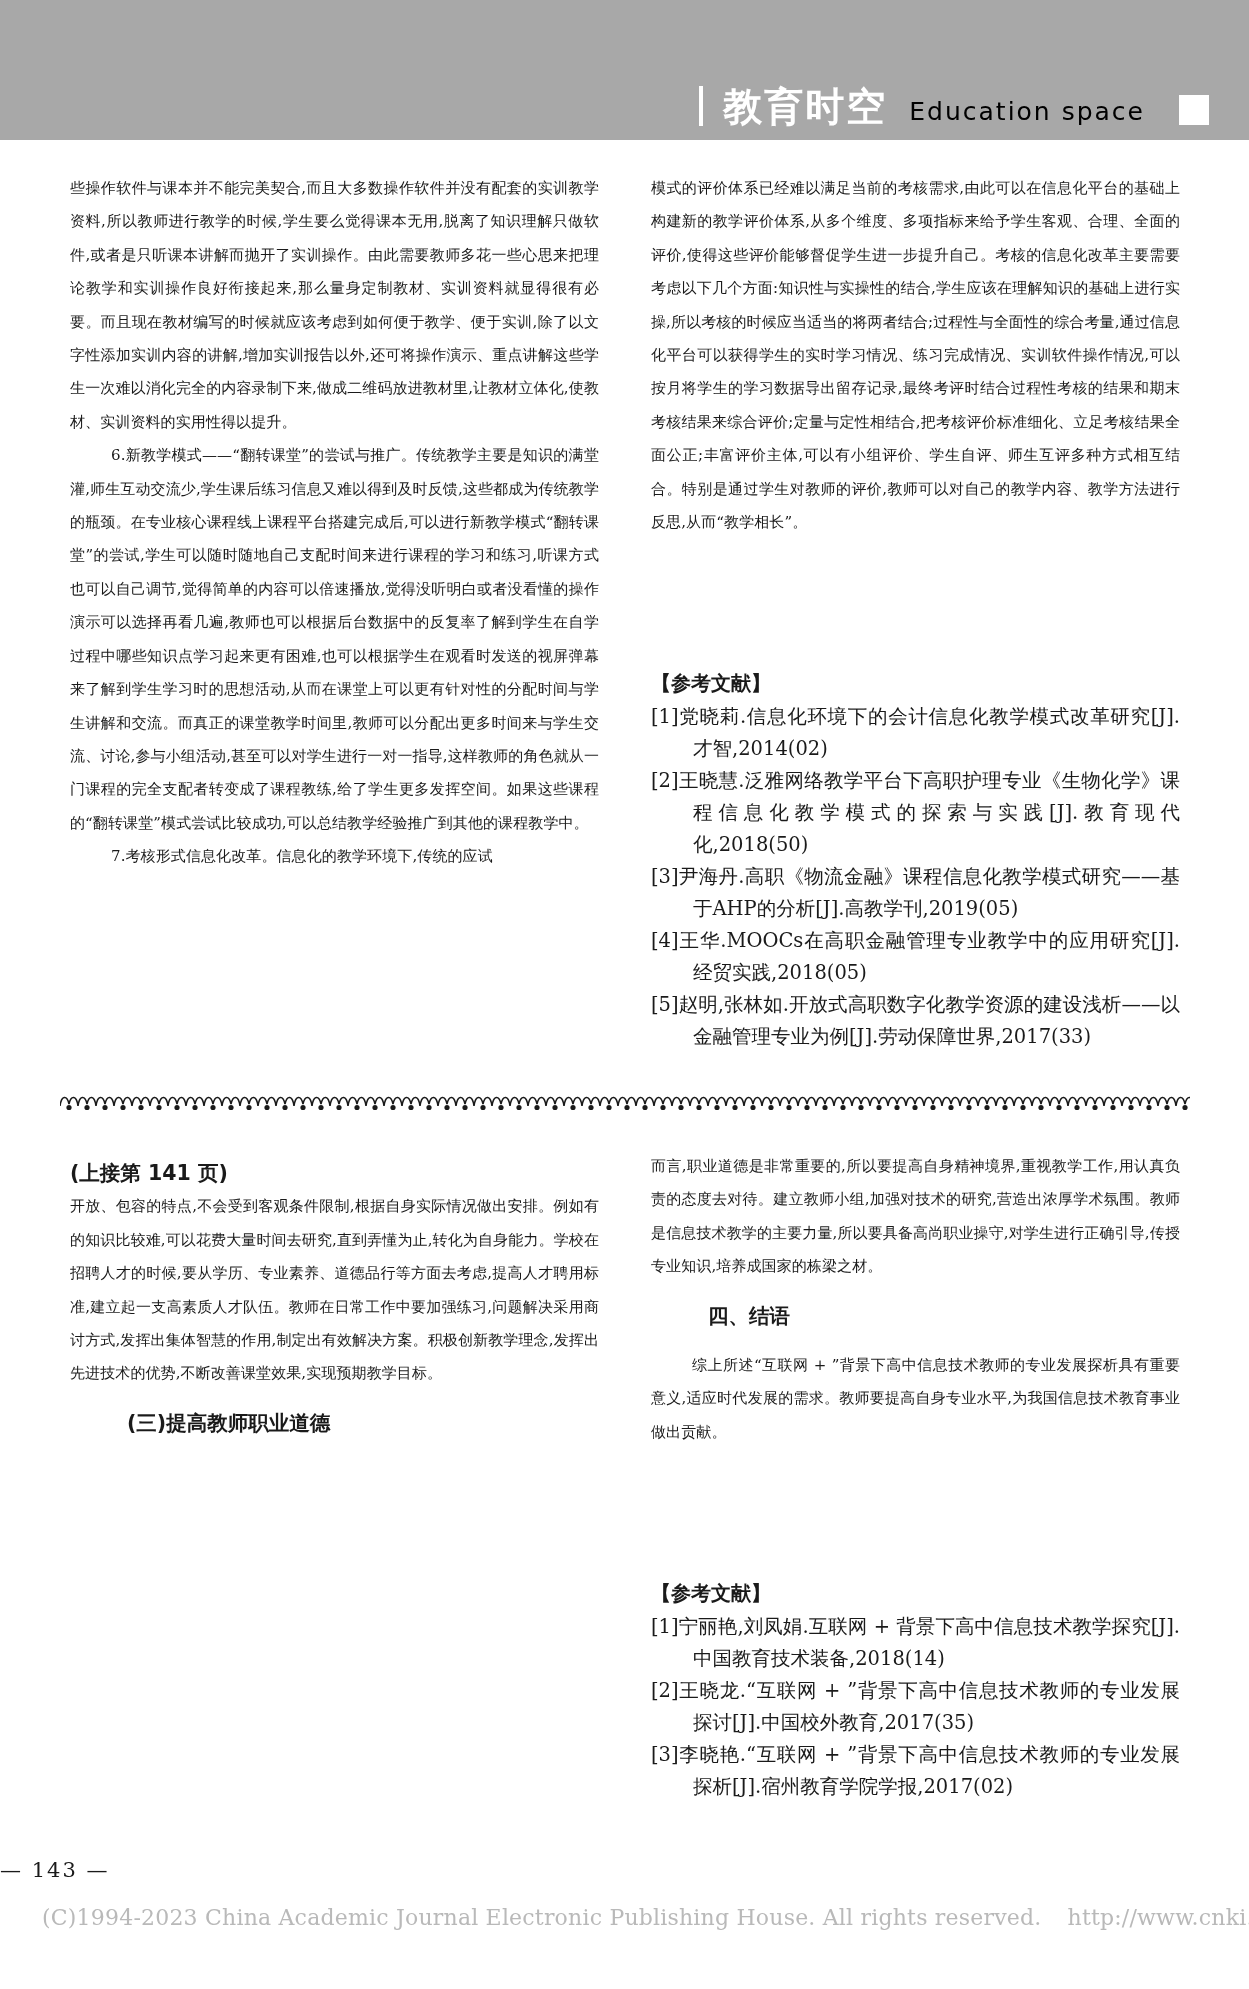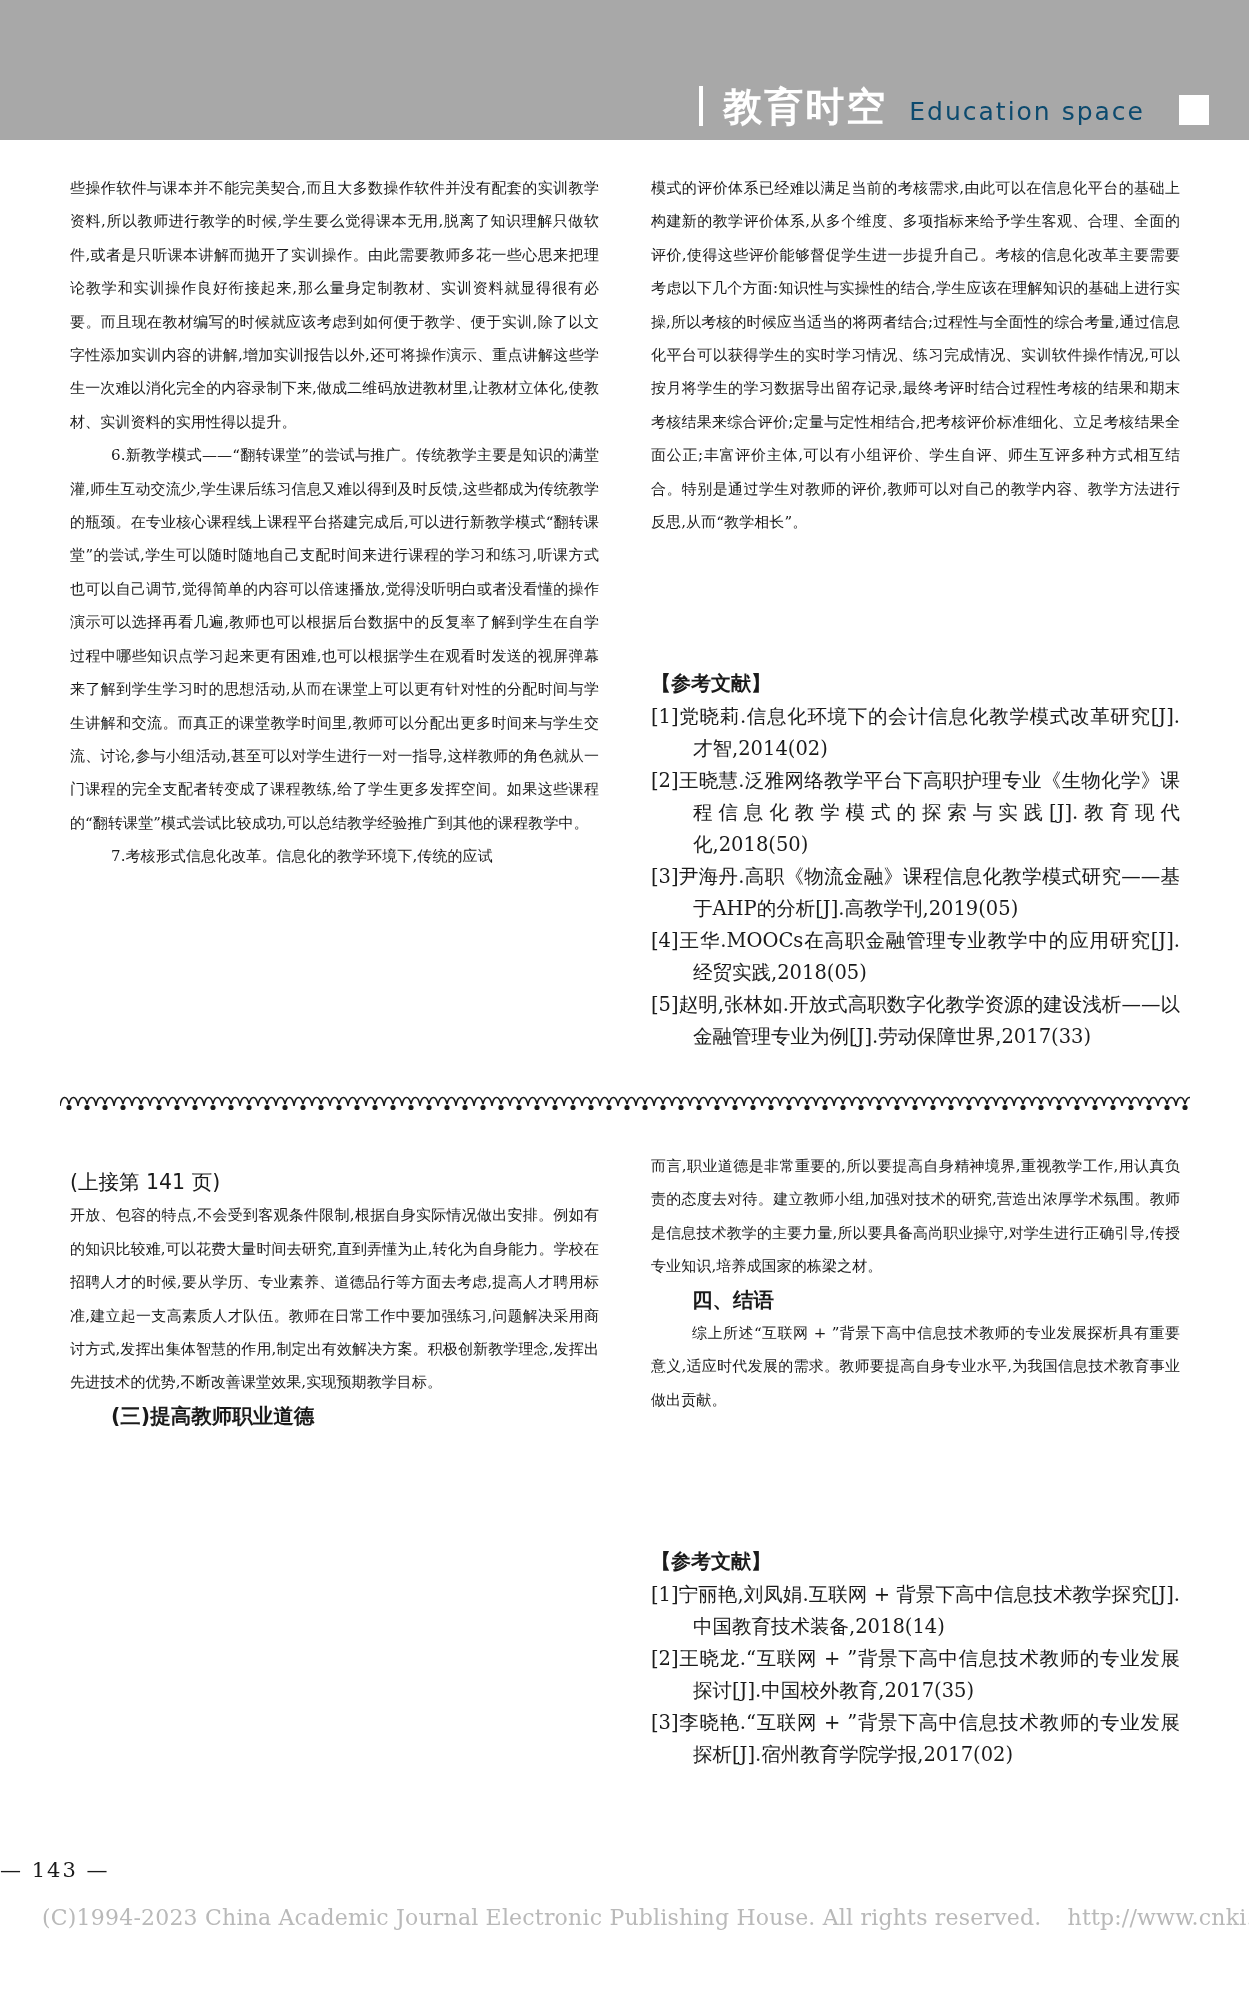--- a/index.html
+++ b/index.html
@@ -50,21 +50,21 @@
     font-weight: 700;
     font-size: 39px;
     letter-spacing: 2px;
     color: #ffffff;
     line-height: 1;
   }
   .header-en {
     font-family: "DejaVu Sans", "Liberation Sans", sans-serif;
     font-size: 25px;
     letter-spacing: 2px;
-    color: #0c4a6e;
+    color: #000000;
     margin-left: 22px;
     line-height: 1;
     text-align: center;
   }
   .header-square {
     width: 30px;
     height: 30px;
     background: #ffffff;
     margin-left: 34px;
     position: relative;
@@ -111,30 +111,30 @@
     left: 60px;
     top: 952px;
     width: 1130px;
     height: 22px;
     overflow: hidden;
   }
   .wavy svg { display: block; }
 
   
   .cont-from {
-    margin: 16px 0 0 0;
+    margin: 7px 0 0 0;
     font-size: 20.5px;
     line-height: 33.4px;
-    font-weight: 400;
+    font-weight: 700;
     font-family: "DejaVu Sans", "Liberation Sans", sans-serif;
   }
 
   
   .sec-head {
-    margin: 0;
+    margin: 16px;
     font-size: 20.5px;
     line-height: 33.4px;
     font-weight: 700;
     font-family: "DejaVu Sans", "Liberation Sans", sans-serif;
     text-indent: 41px;
   }
 
   
   .ref-title {
     margin: 0;

